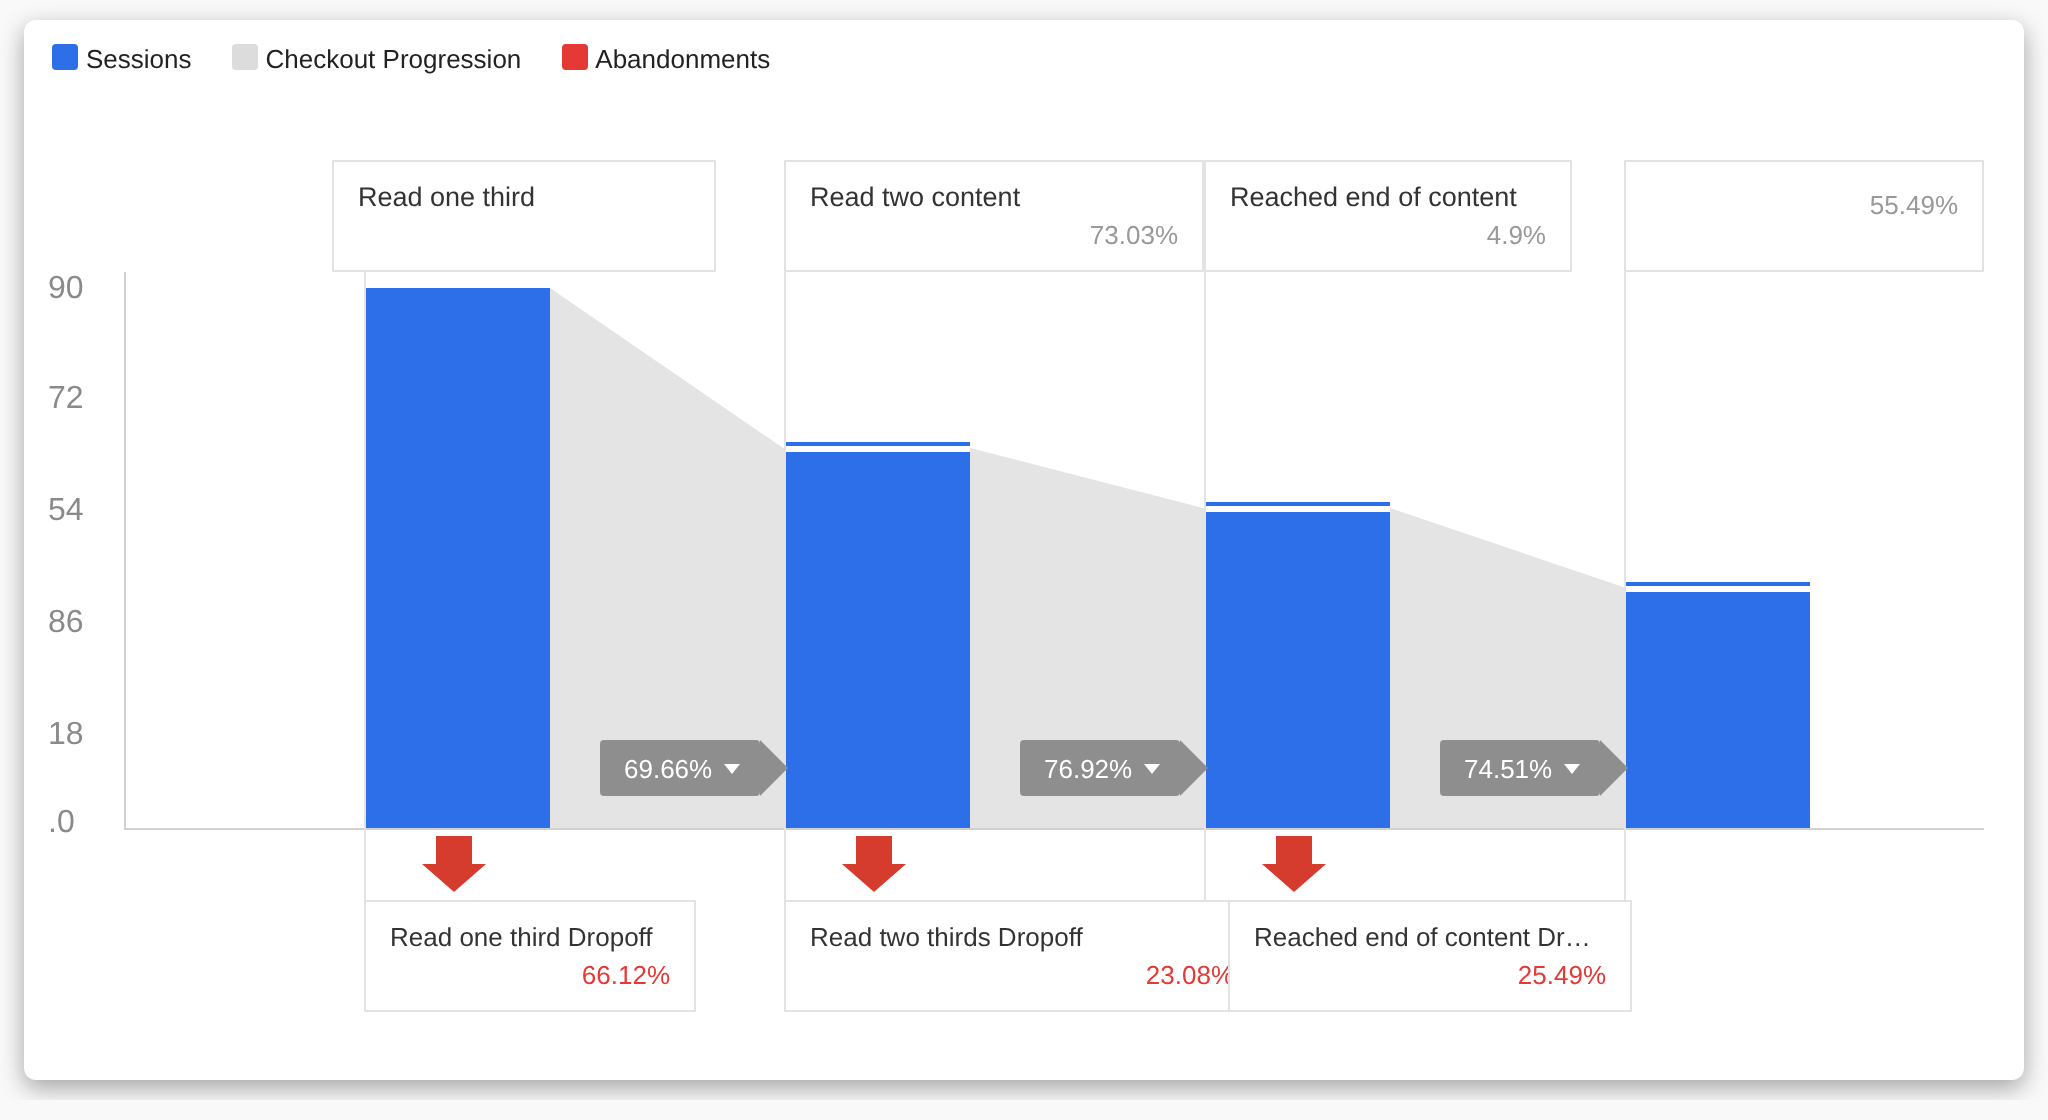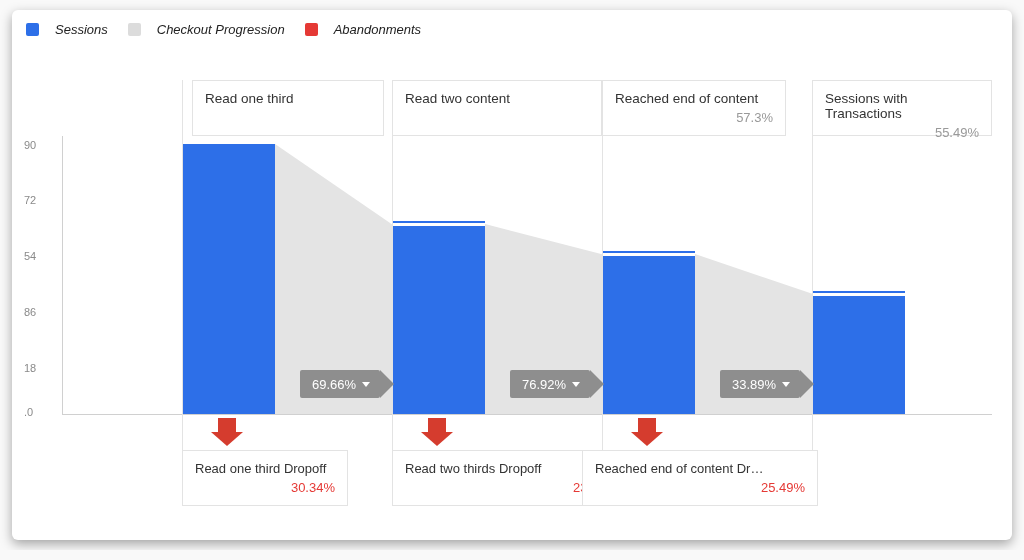--- a/index.html
+++ b/index.html
@@ -5,39 +5,39 @@
   html,body{margin:0;padding:0;font-family:"Helvetica Neue",Arial,sans-serif;background:#f9f9f9;}
   .card{
     width:1000px;height:530px;margin:10px auto;background:#fff;
     box-shadow:0 4px 12px rgba(0,0,0,.35);border-radius:6px;
     position:relative;overflow:hidden;
   }
   .legend{
     display:flex;align-items:center;gap:20px;
     padding:12px 14px 0 14px;font-size:13px;color:#222;
   }
-  .lg{display:flex;align-items:center;gap:16px;font-style:italic;}
+  .lg{display:flex;gap:4px;}
   .sw{width:13px;height:13px;border-radius:2px;}
   .sw-blue{background:#2d6fe8;}
   .sw-grey{background:#dcdcdc;}
   .sw-red{background:#e53935;}
 
   .plot{position:absolute;left:10px;right:20px;top:40px;bottom:12px;}
   .step-head, .step-foot{
     position:absolute;border:1px solid #e3e3e3;box-sizing:border-box;padding:10px 12px;
     background:#fff;
   }
   .step-head{top:30px;height:56px;}
   .step-foot{height:56px;top:400px;}
   .step-lbl{font-size:13.5px;color:#333;font-weight:500;}
   .step-pct{font-size:13px;color:#999;text-align:right;margin-top:4px;}
   .drop-lbl{font-size:13px;color:#333;}
   .drop-pct{font-size:13px;color:#e53935;text-align:right;margin-top:4px;}
 
-  .axis-tick{position:absolute;font-size:11px;color:#8a8a8a;left:2px;transform:translateY(-50%);}
+  .axis-tick{position:absolute;font-size:16px;color:#8a8a8a;left:2px;transform:translateY(-50%);}
 
   .chart-area{position:absolute;left:40px;right:0;top:86px;height:278px;
               border-left:1px solid #d0d0d0;border-bottom:1px solid #d0d0d0;}
   .bar{position:absolute;bottom:0;background:#2d6fe8;}
   .bar .cap{position:absolute;top:-3px;left:0;right:0;height:3px;background:#fff;border-top:2px solid #2d6fe8;}
 
   .prog-badge{
     position:absolute;display:flex;align-items:center;gap:6px;color:#fff;font-size:13px;font-weight:500;
     background:#8e8e8e;height:28px;padding:0 10px 0 12px;border-radius:2px;
   }
@@ -117,69 +117,69 @@
     <div class="vdash" style="left:160px"></div>
     <div class="vdash" style="left:370px"></div>
     <div class="vdash" style="left:580px"></div>
     <div class="vdash" style="left:790px"></div>
 
     <div class="vbar" style="left:160px"></div>
     <div class="vbar" style="left:370px"></div>
     <div class="vbar" style="left:580px"></div>
     <div class="vbar" style="left:790px"></div>
 
-    <div class="step-head" style="left:170px;width:192px">
+    <div class="step-head" style="left:144px;width:192px">
       <div class="step-lbl">Read one third</div>
       <div class="step-pct"></div>
     </div>
     <div class="step-head" style="left:370px;width:210px">
       <div class="step-lbl">Read two content</div>
+      <div class="step-pct">73.03%</div>
     </div>
     <div class="step-head" style="left:580px;width:184px">
       <div class="step-lbl">Reached end of content</div>
-      <div class="step-pct">57.3%</div>
+      <div class="step-pct">4.9%</div>
     </div>
     <div class="step-head" style="left:790px;width:180px">
-      <div class="step-lbl">Sessions with Transactions</div>
       <div class="step-pct">55.49%</div>
     </div>
 
     <div class="prog-badge" style="left:278px;top:320px">
       <span>69.66%</span>
       <span class="chev"></span>
     </div>
     <div class="prog-badge" style="left:488px;top:320px">
       <span>76.92%</span>
       <span class="chev"></span>
     </div>
     <div class="prog-badge" style="left:698px;top:320px">
-      <span>33.89%</span>
+      <span>74.51%</span>
       <span class="chev"></span>
     </div>
 
     <div class="drop-arrow" style="left:189px;top:368px">
       <div class="stem"></div>
         <div class="head"></div>
     </div>
     <div class="drop-arrow" style="left:399px;top:368px">
       <div class="stem"></div>
         <div class="head"></div>
     </div>
     <div class="drop-arrow" style="left:609px;top:368px">
       <div class="stem"></div>
         <div class="head"></div>
     </div>
 
     <div class="step-foot" style="left:160px;width:166px">
       <div class="drop-lbl">Read one third Dropoff</div>
-      <div class="drop-pct">30.34%</div>
+      <div class="drop-pct">66.12%</div>
     </div>
     <div class="step-foot" style="left:370px;width:238px">
       <div class="drop-lbl">Read two thirds Dropoff</div>
       <div class="drop-pct">23.08%</div>
     </div>
-    <div class="step-foot" style="left:560px;width:236px">
+    <div class="step-foot" style="left:592px;width:202px">
       <div class="drop-lbl">Reached end of content Dr…</div>
       <div class="drop-pct">25.49%</div>
     </div>
 
   </div>
 </div>
 
 </body></html>

